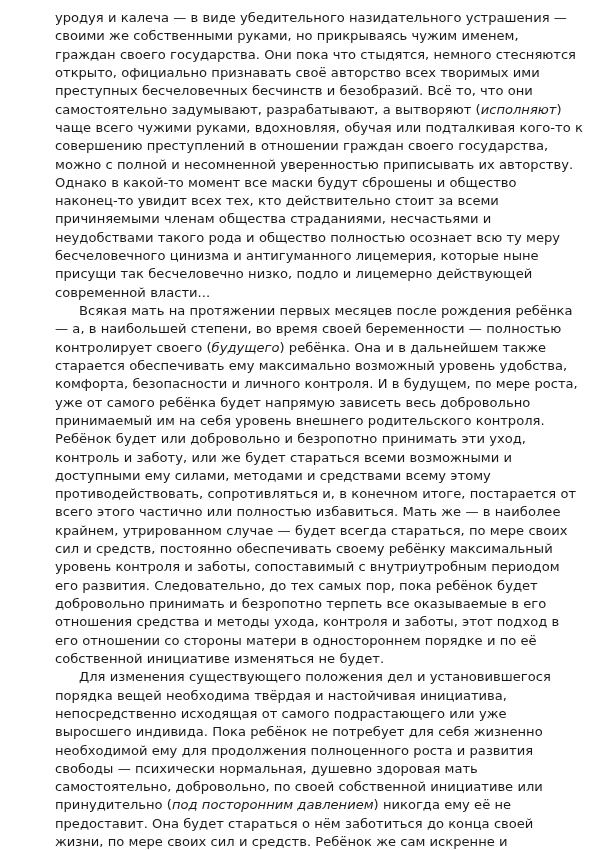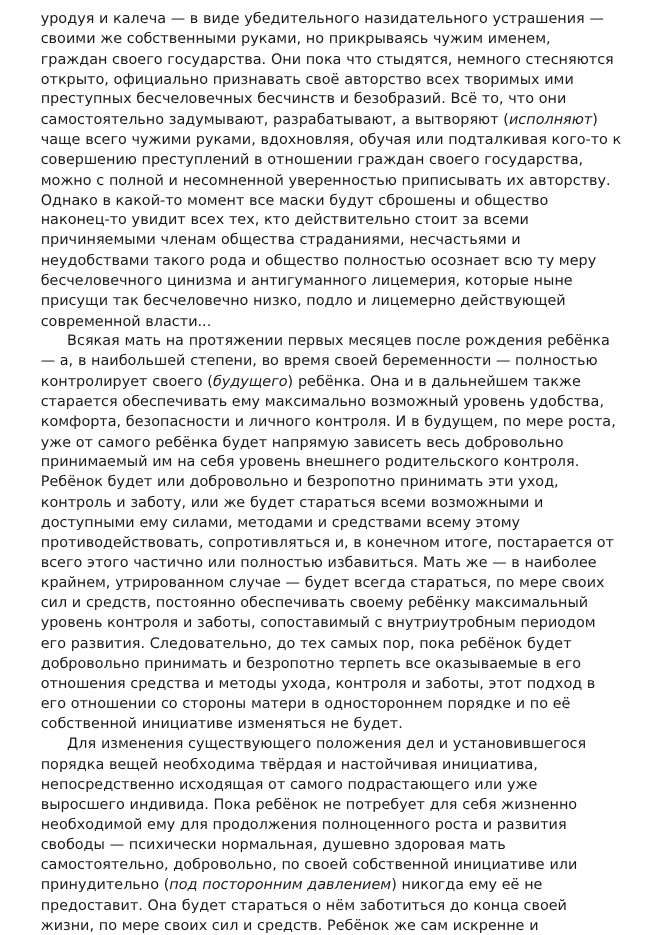--- a/index.html
+++ b/index.html
@@ -15,21 +15,21 @@
     font-family: "DejaVu Sans", "Liberation Sans", sans-serif;
     color: #1a1a1a;
   }
 
   #page {
     position: relative;
     width: 482px;
     height: 850px;
     background: #ffffff;
     box-sizing: border-box;
-    padding: 9px 35px 0 37px;
+    padding: 9px 35px 0 55px;
   }
 
   .text-body {
     font-size: 13.1px;
     line-height: 18.32px;
     text-align: left;
     letter-spacing: 0.0px;
     word-spacing: 0.1px;
     -webkit-font-smoothing: antialiased;
   }

